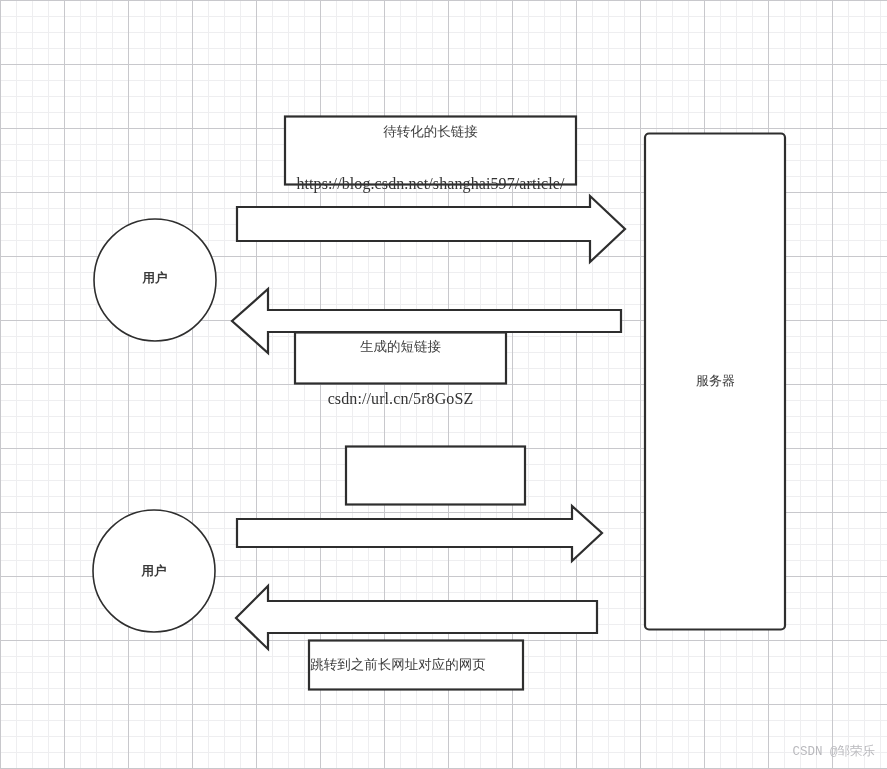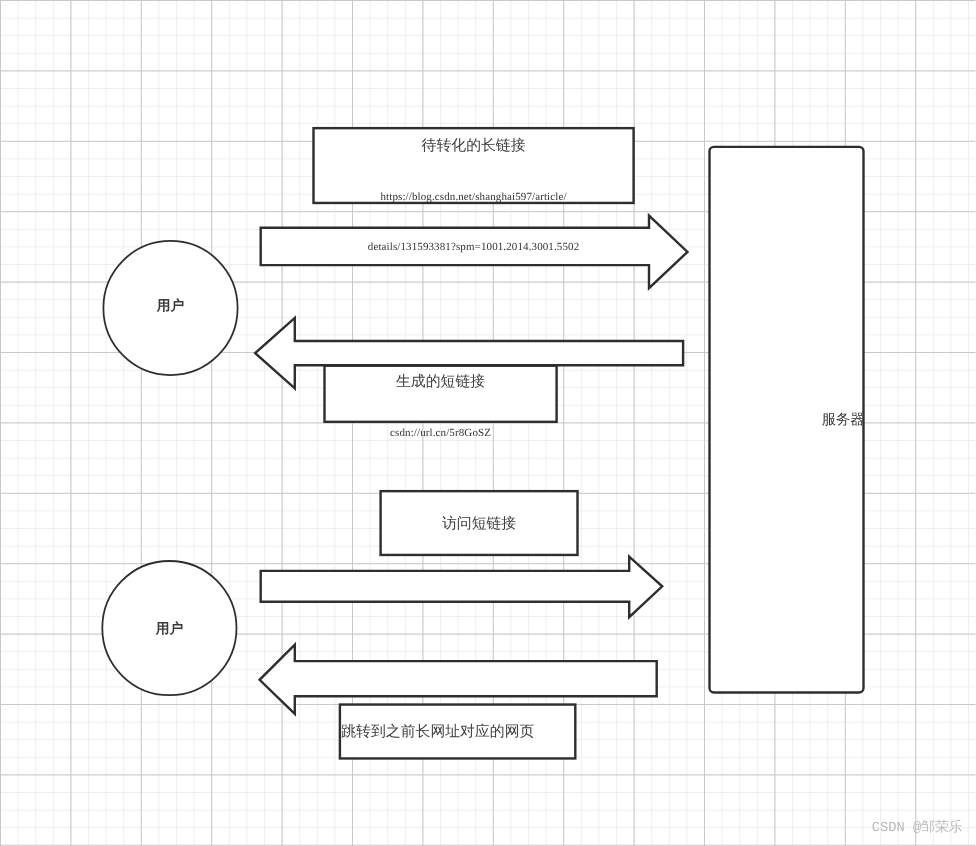--- a/index.html
+++ b/index.html
@@ -50,37 +50,36 @@
     line-height: 1.35;
   }
 
   .circle-label {
     font-size: 12.5px;
     font-weight: bold;
   }
 
   .server-label {
     font-size: 13px;
-    text-align: right;
   }
 
   .box-text {
     position: absolute;
     text-align: center;
     color: #3d3d3d;
     line-height: 1.45;
   }
   .box-text .cn {
     display: block;
     font-size: 13.5px;
     font-family: "Liberation Sans", sans-serif;
   }
   .box-text .url {
     display: block;
-    font-size: 10px;
+    font-size: 16px;
     font-family: "Liberation Serif", serif;
     color: #333333;
     letter-spacing: 0.1px;
     margin-top: 30px;
   }
 
   
   #box1-text {
     left: 285px;
     top: 122px;
@@ -157,31 +156,27 @@
 
   <div id="circle1-label" class="node-label circle-label">用户</div>
 
   <div id="circle2-label" class="node-label circle-label">用户</div>
 
   <div id="server-label" class="node-label server-label">服务器</div>
 
   <div id="box1-text" class="box-text">
     <span class="cn">待转化的长链接</span>
     <span class="url">https://blog.csdn.net/shanghai597/article/</span>
-    <span class="url">details/131593381?spm=1001.2014.3001.5502</span>
   </div>
 
   <div id="box2-text" class="box-text">
     <span class="cn">生成的短链接</span>
     <span class="url">csdn://url.cn/5r8GoSZ</span>
   </div>
 
-  <div id="box3-text" class="box-text">
-    <span class="cn">访问短链接</span>
-  </div>
 
   <div id="box4-text" class="box-text">
     <span class="cn">跳转到之前长网址对应的网页</span>
   </div>
 
   <div class="watermark">CSDN @邹荣乐</div>
 
 </div>
 
 </body></html>

